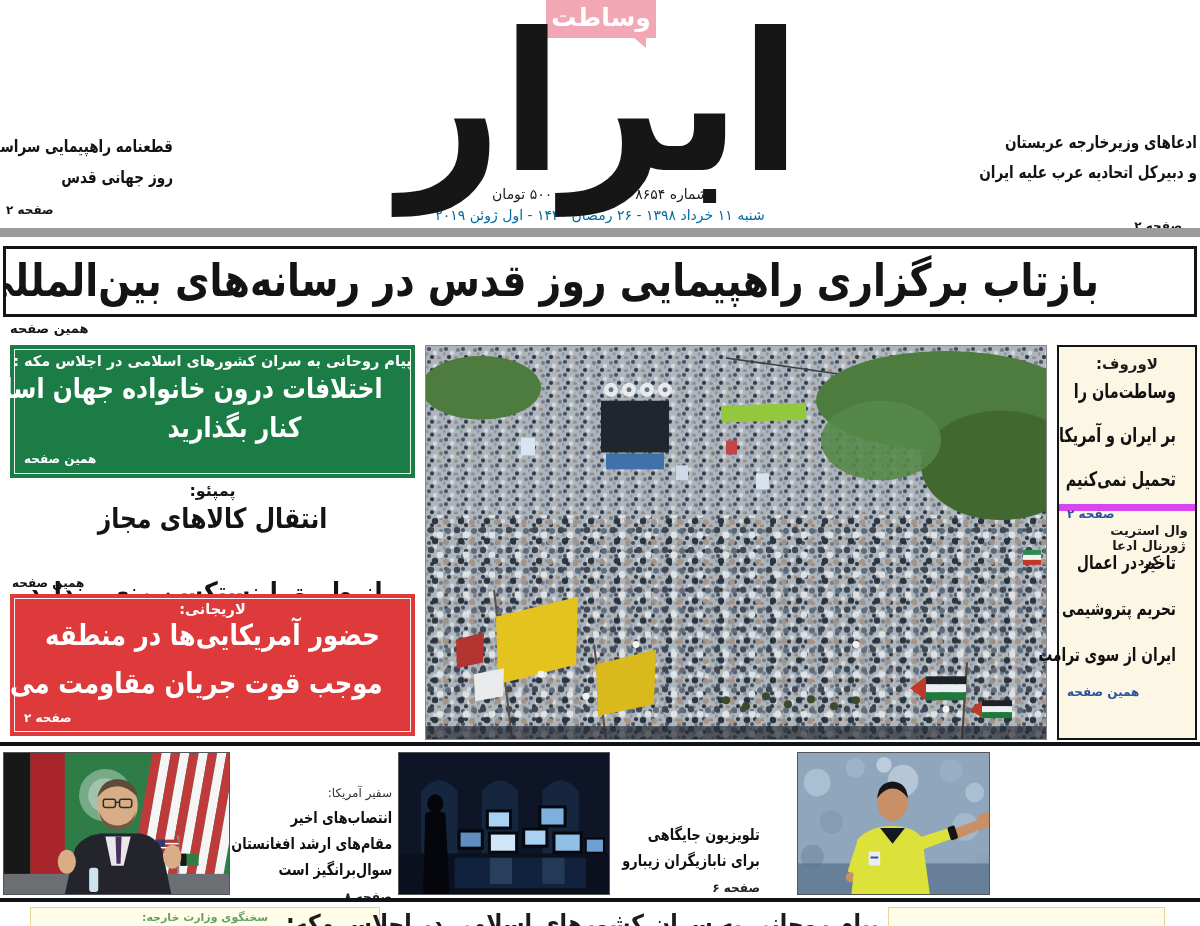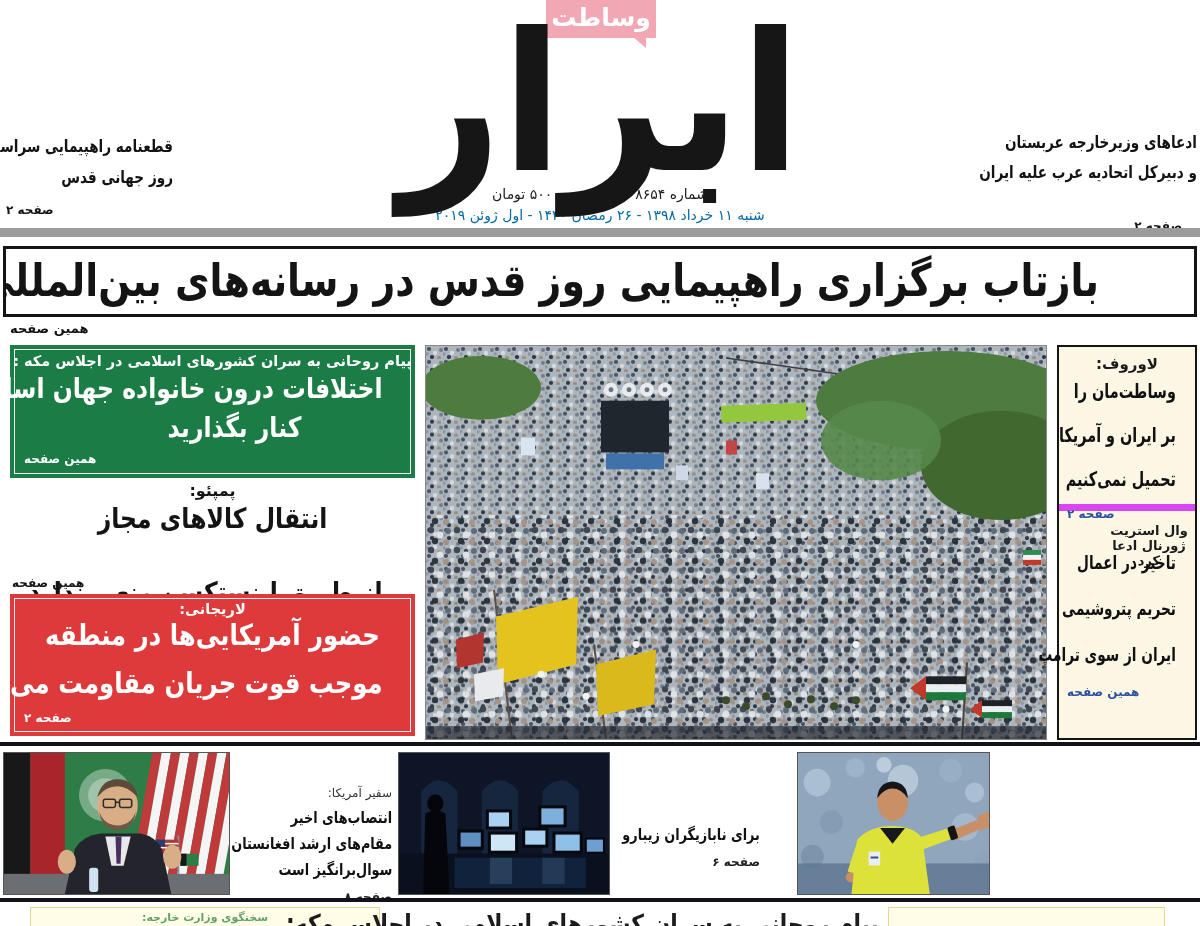--- a/index.html
+++ b/index.html
@@ -378,20 +378,23 @@
       <g>
         <ellipse cx="36" cy="50" rx="8" ry="9" fill="#04060c"></ellipse>
         <path d="M24 140 L26 60 Q36 54 46 60 L50 140 Z" fill="#04060c"></path>
       </g>
       <rect x="90" y="104" width="22" height="26" fill="#8fc0e8" opacity=".18"></rect>
       <rect x="142" y="104" width="22" height="26" fill="#8fc0e8" opacity=".15"></rect>
     </svg>
   </div>
   <div class="story-text textB">
     <div class="h">
+        <span class="condR">تلویزیون جایگاهی</span>
+      </div>
+    <div class="h">
         <span class="condR">برای نابازیگران زیبارو</span>
       </div>
     <div class="r">صفحه ۶</div>
   </div>
 
   <div class="photo photoC">
     <svg viewBox="0 0 200 143" preserveAspectRatio="none">
       <rect width="200" height="143" fill="#8fa6bd"></rect>
       <g opacity=".55">
         <circle cx="20" cy="30" r="14" fill="#c3d4e4"></circle>

